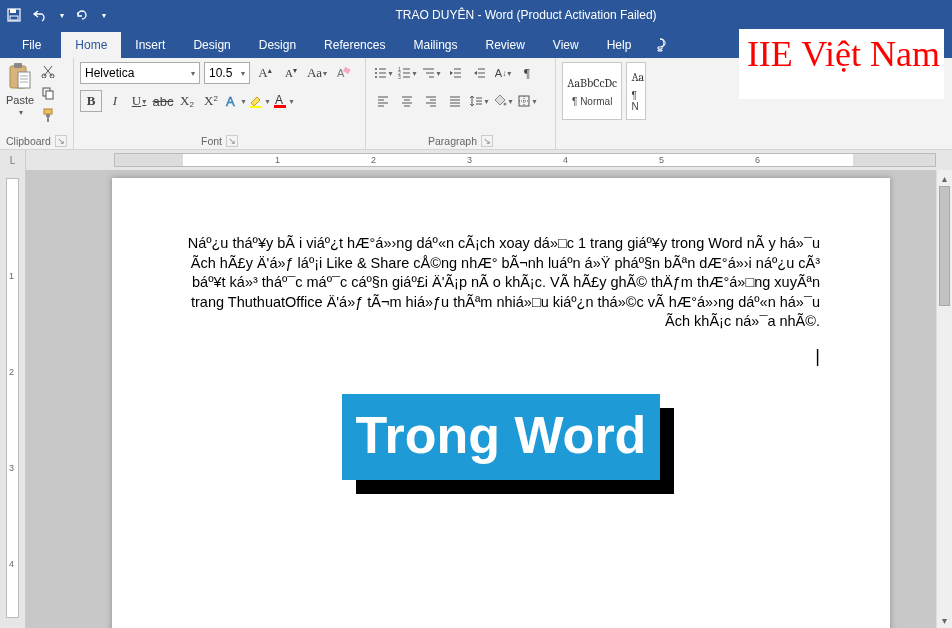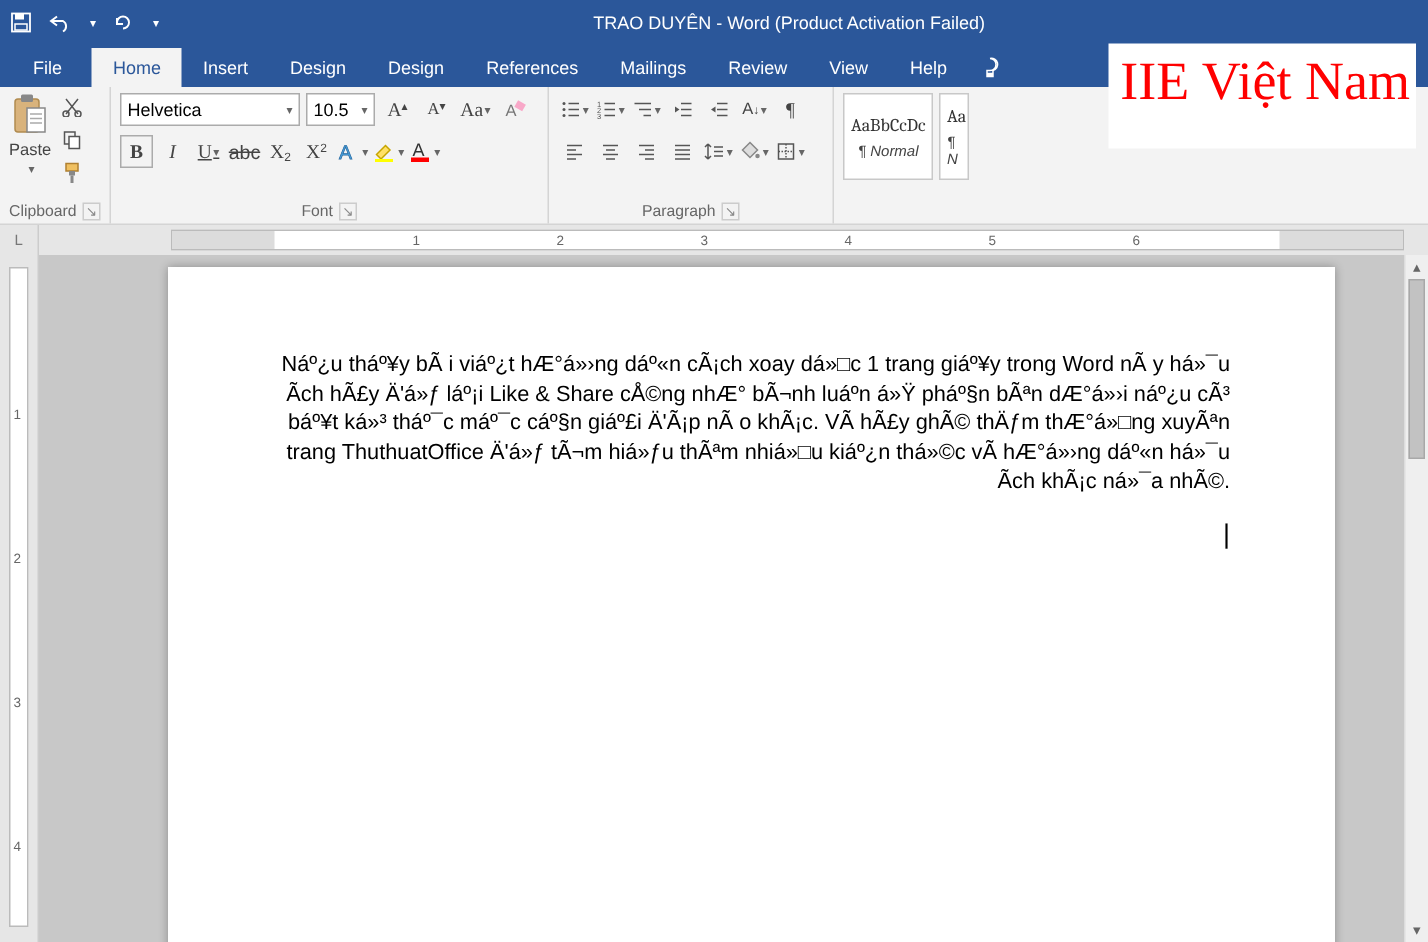--- a/index.html
+++ b/index.html
@@ -29,21 +29,21 @@
 .font-size { border:1px solid #ababab; background:#fff; height:22px; width:46px; font-size:12px; padding:0 4px; display:flex; align-items:center; justify-content:space-between;}
 .rb-btn { min-width:22px; height:22px; display:flex; align-items:center; justify-content:center; font-size:13px; color:#444; position:relative;}
 .rb-btn.caret::after { content:"▾"; font-size:8px; color:#666; margin-left:1px;}
 .rb-btn.box { border:1px solid #ababab; font-family:"Times New Roman",serif; font-weight:bold; }
 .rb-btn .sub { font-size:8px; position:relative; top:3px;}
 .rb-btn .sup { font-size:8px; position:relative; top:-3px;}
 .para-row1, .para-row2 { display:flex; align-items:center; gap:2px; margin-bottom:6px;}
 .styles-body { display:flex; gap:4px; align-items:flex-start;}
 .style-box { border:1px solid #c8c8c8; background:#fff; width:62px; height:58px; display:flex; flex-direction:column; align-items:center; justify-content:center; font-size:11px;}
 .style-box .prev { font-family:Cambria,serif; font-size:12px; color:#333; margin-bottom:6px;}
-.style-box .lbl { font-size:10px; color:#444;font-style:italic;}
+.style-box .lbl { font-size:10px; color:#444;}
 .style-box.partial { width:20px; overflow:hidden; align-items:flex-start; padding-left:4px;}
 .brand { position:absolute; right:8px; top:29px; font-family:"Times New Roman",serif; font-size:36px; color:#ff0000; background:#fff; z-index:5; padding:4px 4px 24px 8px;}
 .ruler-area { background:#e6e6e6; height:20px; display:flex;}
 .ruler-corner { width:26px; border-right:1px solid #ccc; display:flex; align-items:center; justify-content:center; font-size:10px; color:#777;}
 .ruler { flex:1; position:relative; background:#fff; margin:3px 16px 3px 88px; border:1px solid #bbb; height:14px; overflow:hidden;}
 .ruler .shade-l { position:absolute; left:0; top:0; bottom:0; width:68px; background:#dcdcdc;}
 .ruler .shade-r { position:absolute; right:0; top:0; bottom:0; width:82px; background:#dcdcdc;}
 .ruler .num { position:absolute; top:1px; font-size:9px; color:#666;}
 .workspace { position:absolute; left:0; right:0; top:170px; bottom:0; background:#c8c8c8; display:flex;}
 .vruler { width:26px; background:#e6e6e6; border-right:1px solid #ccc;}
@@ -367,20 +367,24 @@
       <div class="vnum" style="top:284px">3</div>
       <div class="vnum" style="top:380px">4</div>
     </div>
   </div>
   <div class="doc-area">
     <div class="page">
       <div class="page-content">
         <div>Náº¿u tháº¥y bÃ i viáº¿t hÆ°á»›ng dáº«n cÃ¡ch xoay dá»□c 1 trang giáº¥y trong Word nÃ y há»¯u Ã­ch hÃ£y Ä'á»ƒ láº¡i Like &amp; Share cÅ©ng nhÆ° bÃ¬nh luáº­n á»Ÿ pháº§n bÃªn dÆ°á»›i náº¿u cÃ³ báº¥t ká»³ tháº¯c máº¯c cáº§n giáº£i Ä'Ã¡p nÃ o khÃ¡c. VÃ  hÃ£y ghÃ© thÄƒm thÆ°á»□ng xuyÃªn trang ThuthuatOffice Ä'á»ƒ tÃ¬m hiá»ƒu thÃªm nhiá»□u kiáº¿n thá»©c vÃ  hÆ°á»›ng dáº«n há»¯u Ã­ch khÃ¡c ná»¯a nhÃ©.</div>
         <div class="cursor-line">|</div>
         <div class="banner-wrap">
+          <div class="banner b2">
+            <div class="shadow"></div>
+            <div class="fg">Trong Word</div>
+          </div>
         </div>
       </div>
     </div>
     <div class="scroll-v">
       <div class="up">▴</div>
       <div class="track">
           <div class="thumb"></div>
         </div>
       <div class="down" style="position:absolute;bottom:0;width:100%">▾</div>
     </div>

